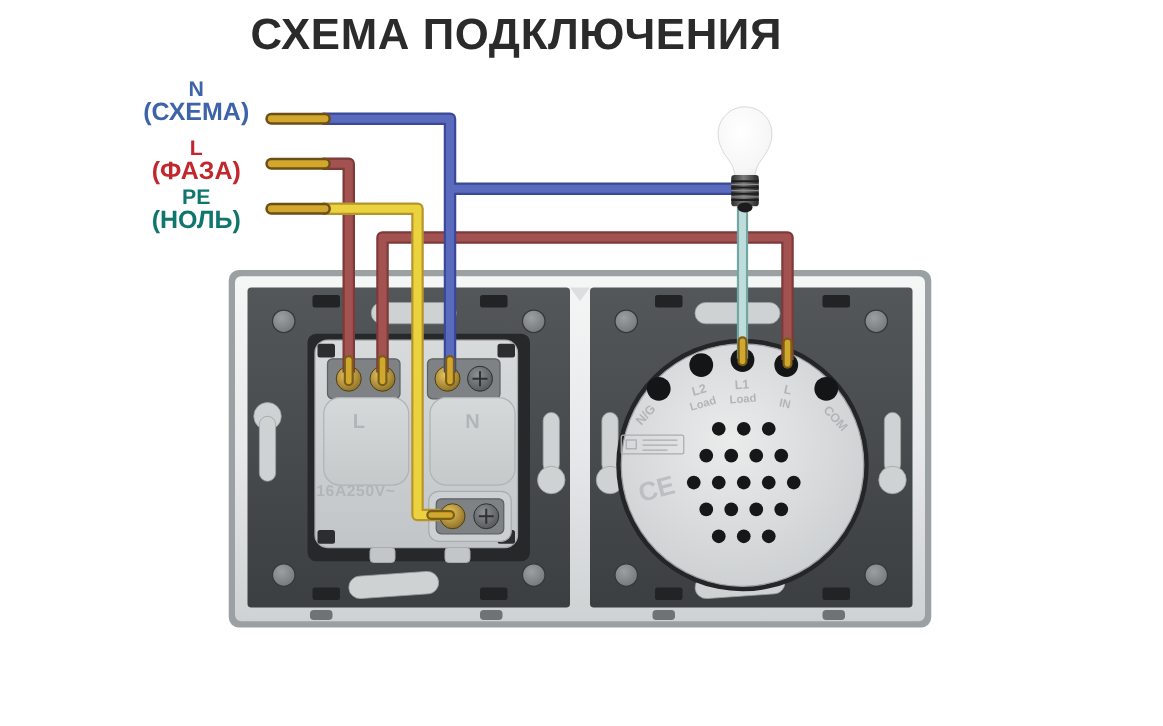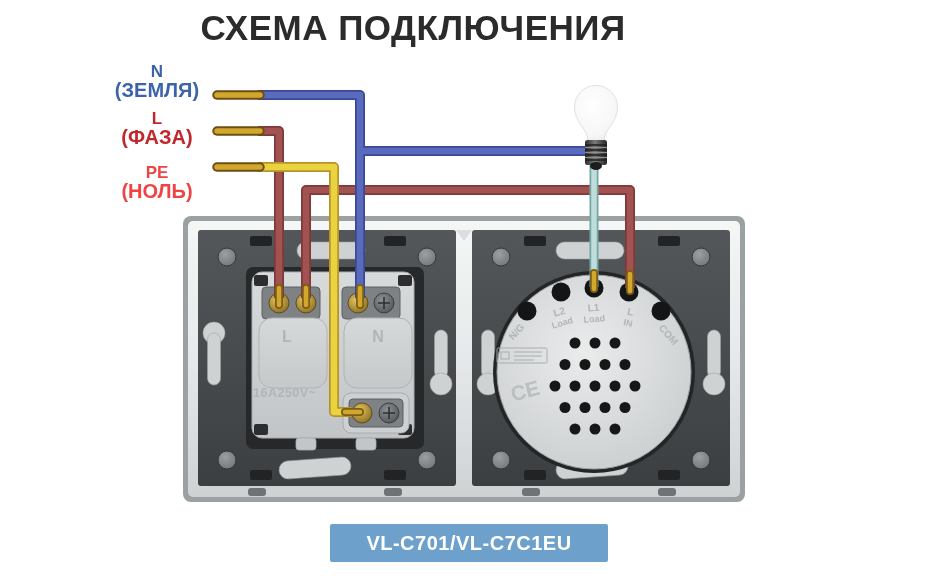--- a/index.html
+++ b/index.html
@@ -5,41 +5,41 @@
   html,body{margin:0;padding:0;background:#ffffff;}
   .stage{position:relative;width:930px;height:581px;background:#ffffff;overflow:hidden;
          font-family:"Liberation Sans",sans-serif;}
   .title{position:absolute;left:60px;top:13px;width:706px;text-align:center;
          color:#2b2b2b;font-weight:700;font-size:35px;line-height:29px;letter-spacing:.5px;}
   .legend-group{position:absolute;left:57px;width:200px;text-align:center;font-weight:700;}
   .legend-symbol{font-size:17px;line-height:17px;}
   .legend-name{font-size:20px;line-height:20px;}
   .lg-n{top:63px;color:#3d64a8;}
   .lg-l{top:110px;color:#c1272d;}
-  .lg-pe{top:164px;color:#ef4444;}
+  .lg-pe{top:149px;color:#0f766e;}
   .badge{position:absolute;left:330px;top:524px;width:278px;height:38px;background:#6da1cb;
          color:#ffffff;font-weight:700;font-size:20px;line-height:38px;text-align:center;
          letter-spacing:.5px;border-radius:2px;}
   svg{position:absolute;left:0;top:0;}
   svg text{font-family:"Liberation Sans",sans-serif;}
   .wireO{fill:none;stroke-linejoin:round;stroke-linecap:butt;}
   .emboss{fill:#b2b5b7;font-weight:700;}
 </style>
 </head>
 <body>
 
 <div class="stage">
 
   <div class="title">
     <div>СХЕМА ПОДКЛЮЧЕНИЯ</div>
   </div>
 
   <div class="legend-group lg-n">
     <div class="legend-symbol">N</div>
-    <div class="legend-name">(ЗЕМЛЯ)</div>
+    <div class="legend-name">(СХЕМА)</div>
   </div>
   <div class="legend-group lg-l">
     <div class="legend-symbol">L</div>
     <div class="legend-name">(ФАЗА)</div>
   </div>
   <div class="legend-group lg-pe">
     <div class="legend-symbol">PE</div>
     <div class="legend-name">(НОЛЬ)</div>
   </div>
 
@@ -295,14 +295,13 @@
                C613,122.5 617.5,116 617.5,107 C617.5,95 608,85.5 596,85.5 Z" fill="url(#bulbG)" stroke="#d9d9d9" stroke-width="0.8"></path>
       <g>
         <rect x="585" y="140" width="22" height="25" rx="2.5" fill="url(#baseG)"></rect>
         <path d="M585,145 h22 M585,150 h22 M585,155 h22 M585,160 h22" stroke="#1e1e1e" stroke-width="1.6"></path>
         <path d="M585,147.5 h22 M585,152.5 h22 M585,157.5 h22" stroke="#8e8e8e" stroke-width="1"></path>
         <ellipse cx="596" cy="166" rx="6" ry="4" fill="#1c1c1e"></ellipse>
       </g>
     </g>
   </svg>
 
-  <div class="badge">VL-C701/VL-C7C1EU</div>
 </div>
 
 </body></html>

